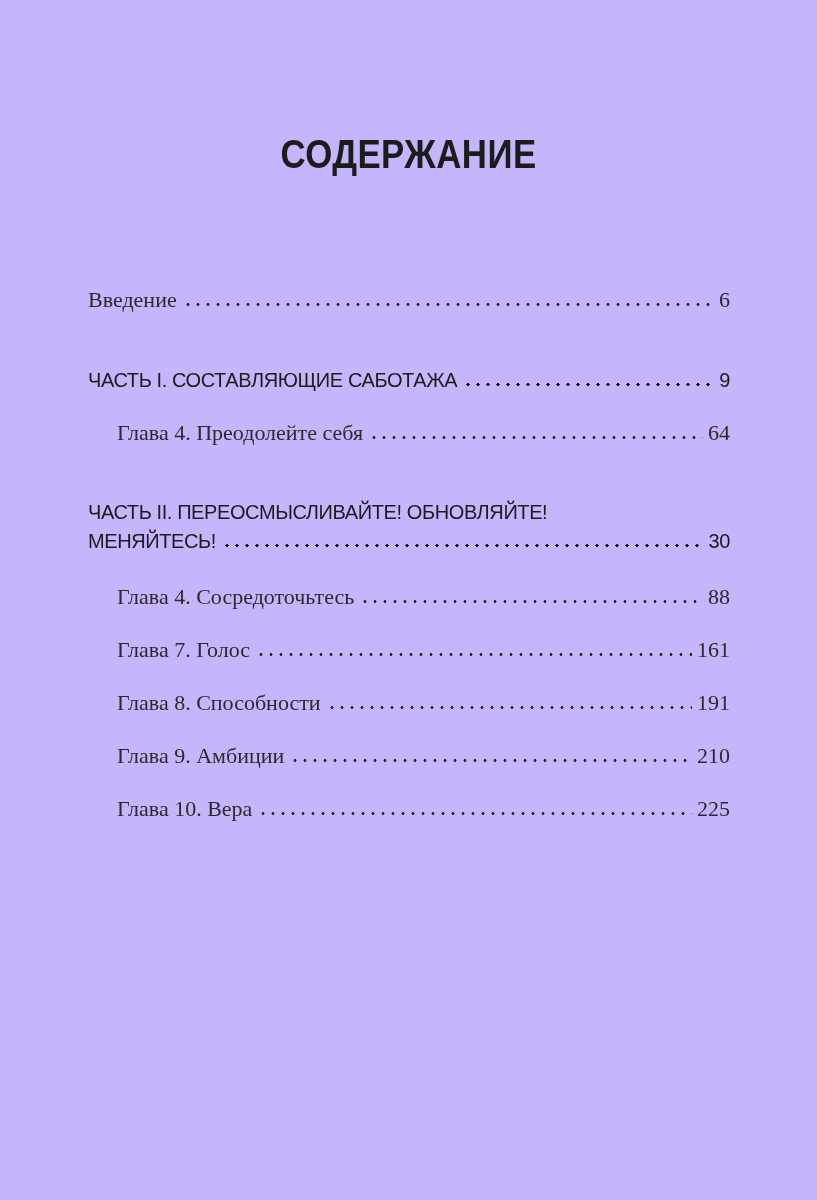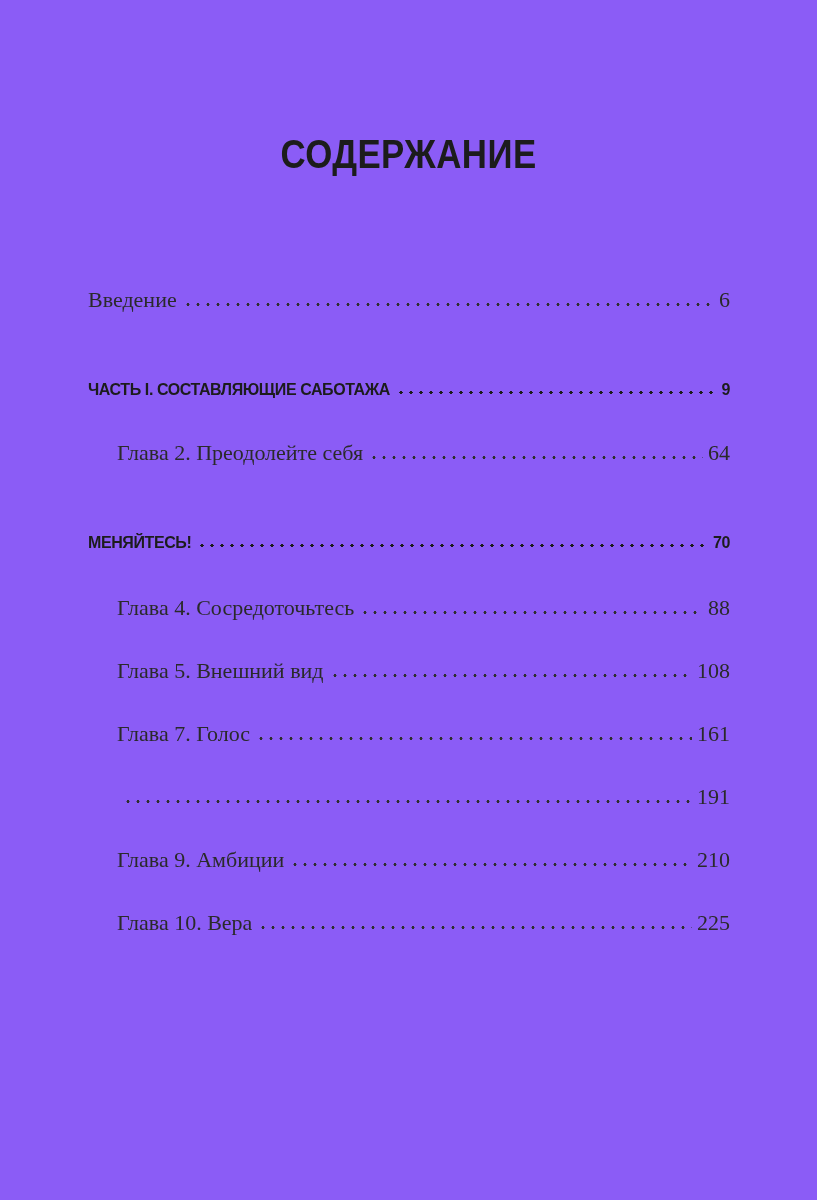--- a/index.html
+++ b/index.html
@@ -4,21 +4,21 @@
 <style>
   html, body {
     margin: 0;
     padding: 0;
     background: #ffffff;
   }
   .page {
     position: relative;
     width: 817px;
     height: 1200px;
-    background: #8b5cf6;
+    background: #c4b5fd;
     overflow: hidden;
     font-family: "Liberation Serif", serif;
     color: #2a2a2a;
   }
   .page-title {
     position: absolute;
     top: 133px;
     left: 0;
     right: 0;
     text-align: center;
@@ -30,21 +30,21 @@
     color: #1c1c1c;
     transform: scaleX(0.85);
   }
   .toc {
     position: absolute;
     top: 288px;
     left: 88px;
     right: 87px;
     display: flex;
     flex-direction: column;
-    row-gap: 39px;
+    row-gap: 29px;
   }
   .row {
     display: flex;
     align-items: baseline;
     line-height: 24px;
     font-size: 22px;
   }
   .row .label {
     white-space: nowrap;
   }
@@ -65,22 +65,22 @@
     white-space: nowrap;
   }
   .part-block {
     margin-top: 24px;
     display: flex;
     flex-direction: column;
   }
   .part-block .row,
   .row.part {
     font-family: "Liberation Sans", sans-serif;
-    font-weight: 700;
-    font-size: 16px;
+    font-weight: 400;
+    font-size: 20px;
     letter-spacing: -0.4px;
     color: #1c1c1c;
     line-height: 24px;
     justify-content: space-between;
   }
   .part-block .row {
     line-height: 29px;
   }
   .row.part .leader,
   .part-block .leader {
@@ -98,47 +98,47 @@
     <span class="label">Введение</span>
     <span class="leader"></span>
     <span class="pagenum">6</span>
   </div>
       <div class="row part" style="margin-top: 27px;">
     <span class="label">ЧАСТЬ I. СОСТАВЛЯЮЩИЕ САБОТАЖА</span>
     <span class="leader"></span>
     <span class="pagenum">9</span>
   </div>
       <div class="row chapter">
-    <span class="label">Глава 2. Преодолейте себя</span>
+    <span class="label">Глава 4. Преодолейте себя</span>
     <span class="leader"></span>
     <span class="pagenum">64</span>
   </div>
       <div class="part-block">
         <div class="row part">
+    <span class="label">ЧАСТЬ II. ПЕРЕОСМЫСЛИВАЙТЕ! ОБНОВЛЯЙТЕ!</span>
+
+  </div>
+        <div class="row part">
     <span class="label">МЕНЯЙТЕСЬ!</span>
     <span class="leader"></span>
-    <span class="pagenum">70</span>
+    <span class="pagenum">30</span>
   </div>
       </div>
       <div class="row chapter">
     <span class="label">Глава 4. Сосредоточьтесь</span>
     <span class="leader"></span>
     <span class="pagenum">88</span>
   </div>
       <div class="row chapter">
-    <span class="label">Глава 5. Внешний вид</span>
-    <span class="leader"></span>
-    <span class="pagenum">108</span>
-  </div>
-      <div class="row chapter">
     <span class="label">Глава 7. Голос</span>
     <span class="leader"></span>
     <span class="pagenum">161</span>
   </div>
       <div class="row chapter">
+    <span class="label">Глава 8. Способности</span>
     <span class="leader"></span>
     <span class="pagenum">191</span>
   </div>
       <div class="row chapter">
     <span class="label">Глава 9. Амбиции</span>
     <span class="leader"></span>
     <span class="pagenum">210</span>
   </div>
       <div class="row chapter">
     <span class="label">Глава 10. Вера</span>

